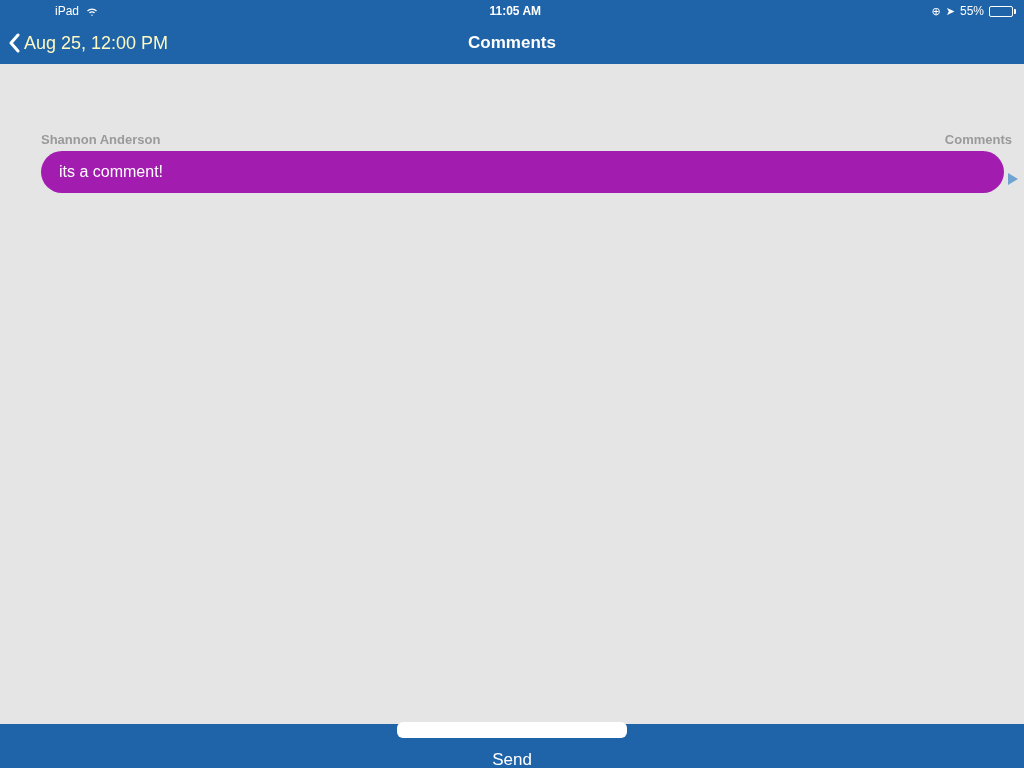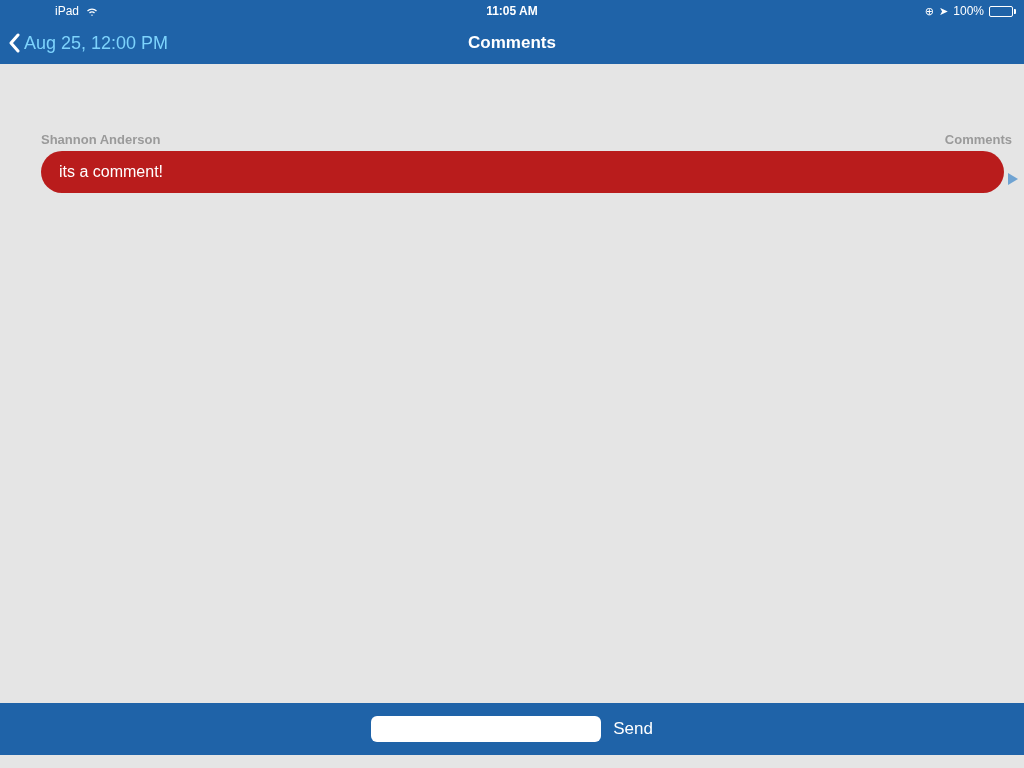--- a/index.html
+++ b/index.html
@@ -54,21 +54,21 @@
       display: flex;
       align-items: center;
       position: relative;
       padding: 0 8px;
     }
     .back-button {
       display: flex;
       align-items: center;
       gap: 4px;
       font-size: 18px;
-      color: #7dd3fc;
+      color: #fef9c3;
       cursor: pointer;
     }
     .back-chevron {
       width: 12px;
       height: 20px;
     }
     .nav-title {
       position: absolute;
       left: 50%;
       transform: translateX(-50%);
@@ -87,49 +87,50 @@
       padding: 0 12px 4px 12px;
       font-size: 13px;
       color: #9a9a9a;
       font-weight: 600;
     }
     .comment-bubble-wrap {
       padding: 0 12px;
       position: relative;
     }
     .comment-bubble {
-      background: #b91c1c;
+      background: #a21caf;
       color: #fff;
       border-radius: 22px;
       padding: 12px 18px;
       font-size: 16px;
       position: relative;
       width: calc(100% - 8px);
     }
     .bubble-tail {
       position: absolute;
       right: 6px;
       bottom: 8px;
       width: 0;
       height: 0;
       border-style: solid;
       border-width: 6px 0 6px 10px;
       border-color: transparent transparent transparent #6fa3d2;
     }
     .input-bar {
       position: absolute;
-      bottom: 13px;
+      bottom: 0;
       left: 0;
       right: 0;
-      height: 52px;
+      height: 44px;
       background: #1f63a8;
       display: flex;
       align-items: center;
       justify-content: center;
       gap: 12px;
+      flex-direction: column;
     }
     .comment-input {
       width: 230px;
       height: 26px;
       border-radius: 6px;
       border: none;
       background: #fff;
       padding: 0 8px;
       font-size: 14px;
     }
@@ -175,21 +176,21 @@
         <path d="M7 9 L8 8 A1.4 1.4 0 0 0 6 8 Z" fill="#fff"></path>
         <path d="M4.5 6 A3.5 3.5 0 0 1 9.5 6" stroke="#fff" stroke-width="1.3" fill="none"></path>
         <path d="M2.5 4 A6.5 6.5 0 0 1 11.5 4" stroke="#fff" stroke-width="1.3" fill="none"></path>
       </svg>
     </span>
   </div>
   <div style="font-weight:600">11:05 AM</div>
   <div class="status-right">
     <span style="font-size:11px">⊕</span>
     <span style="font-size:11px;transform:rotate(0deg);display:inline-block">➤</span>
-    <span>100%</span>
+    <span>55%</span>
     <span class="battery-icon">
       <span class="battery-body"><span class="battery-fill"></span></span>
       <span class="battery-tip"></span>
     </span>
   </div>
 </div>
 
 <div class="nav-bar">
   <div class="back-button">
     <svg class="back-chevron" viewBox="0 0 12 20" fill="none">

